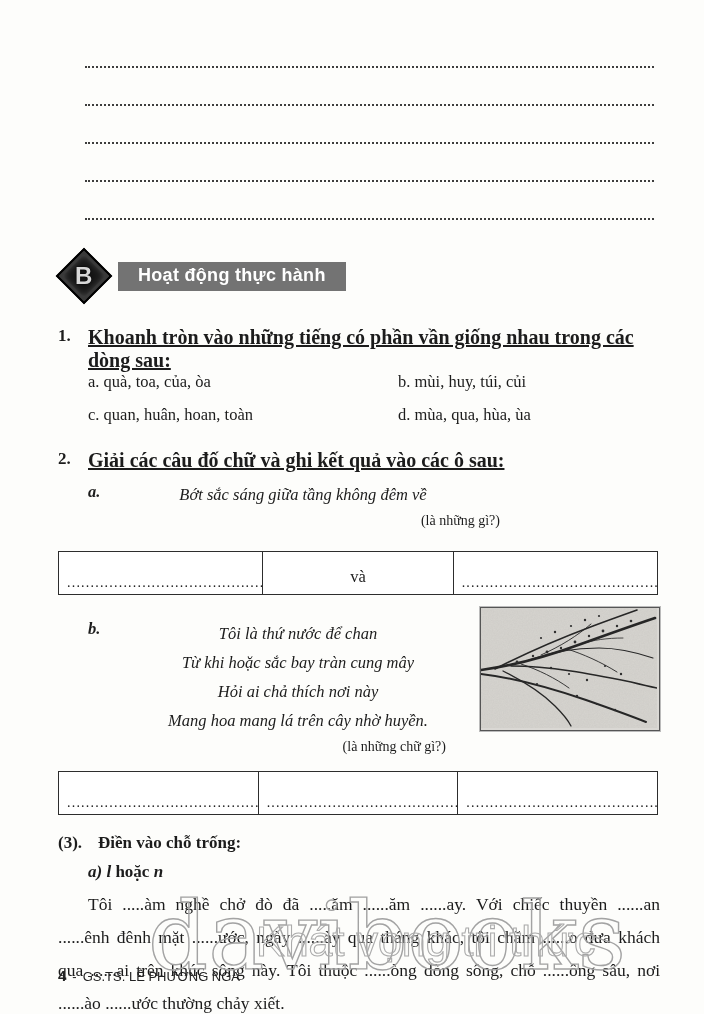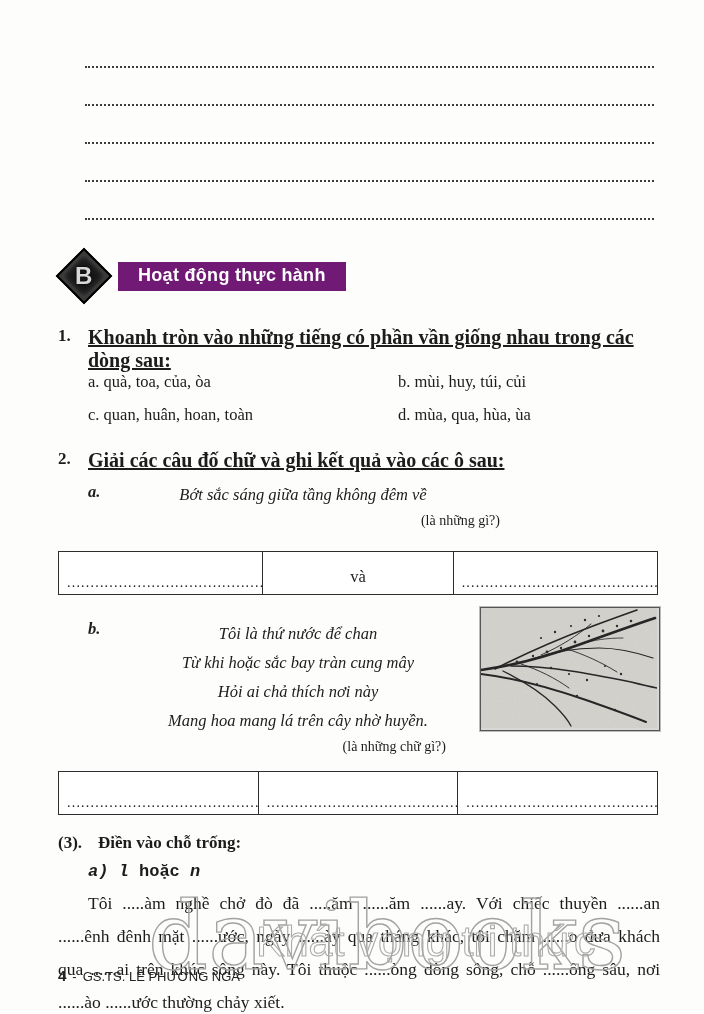--- a/index.html
+++ b/index.html
@@ -21,21 +21,21 @@
     background:#161616;border:2px solid #000;
     box-shadow:inset 0 0 0 3px #3a3a3a, inset 0 0 10px #777;
     display:flex;align-items:center;justify-content:center;
     margin-left:6px;flex:0 0 auto;
   }
   .diamond-inner{
     transform:rotate(-45deg);font-family:"Liberation Sans",sans-serif;
     font-weight:bold;font-size:24px;color:#d8d8d8;text-shadow:0 0 2px #000;
   }
   .header-bar{
-    margin-left:14px;background:#701a75;color:#fff;
+    margin-left:14px;background:#737373;color:#fff;
     font-family:"Liberation Sans",sans-serif;font-weight:bold;font-size:18px;
     padding:3px 20px 5px 20px;letter-spacing:.3px;
   }
 
   
   .ex-head{margin-top:26px;display:flex;}
   .ex-num{font-weight:bold;font-size:17px;flex:0 0 30px;}
   .ex-title{font-weight:bold;font-size:20px;text-decoration:underline;}
   .options-grid{
     display:grid;grid-template-columns:310px 1fr;
@@ -65,21 +65,21 @@
   .cell-word{align-items:center;justify-content:center;font-size:16.5px;padding-top:8px;}
 
   .riddle-b-wrap{position:relative;margin-top:24px;min-height:126px;}
   .photo-frame{
     position:absolute;right:0;top:-12px;width:178px;height:122px;
     border:1px solid #555;background:#dad8d4;box-shadow:0 0 0 1px #bbb;
   }
 
   .ex3-head{margin-top:18px;font-weight:bold;font-size:17px;display:flex;}
   .ex3-num{flex:0 0 40px;}
-  .sub-label{padding-left:30px;margin-top:9px;font-weight:bold;font-size:17px;font-family:Liberation Mono, monospace;}
+  .sub-label{padding-left:30px;margin-top:9px;font-weight:bold;font-size:17px;}
   .sub-label .it{font-style:italic;}
   .para{margin-top:6px;font-size:17.5px;line-height:33px;width:602px;}
   .para-line{text-align:justify;text-align-last:justify;white-space:normal;}
   .para-line.first{ text-indent:30px;}
   .para-line.last{text-align:left;text-align-last:left;}
 
   .footer{
     position:absolute;left:58px;bottom:30px;
     font-family:"Liberation Sans",sans-serif;font-size:13px;color:#222;
     display:flex;align-items:baseline;gap:6px;

